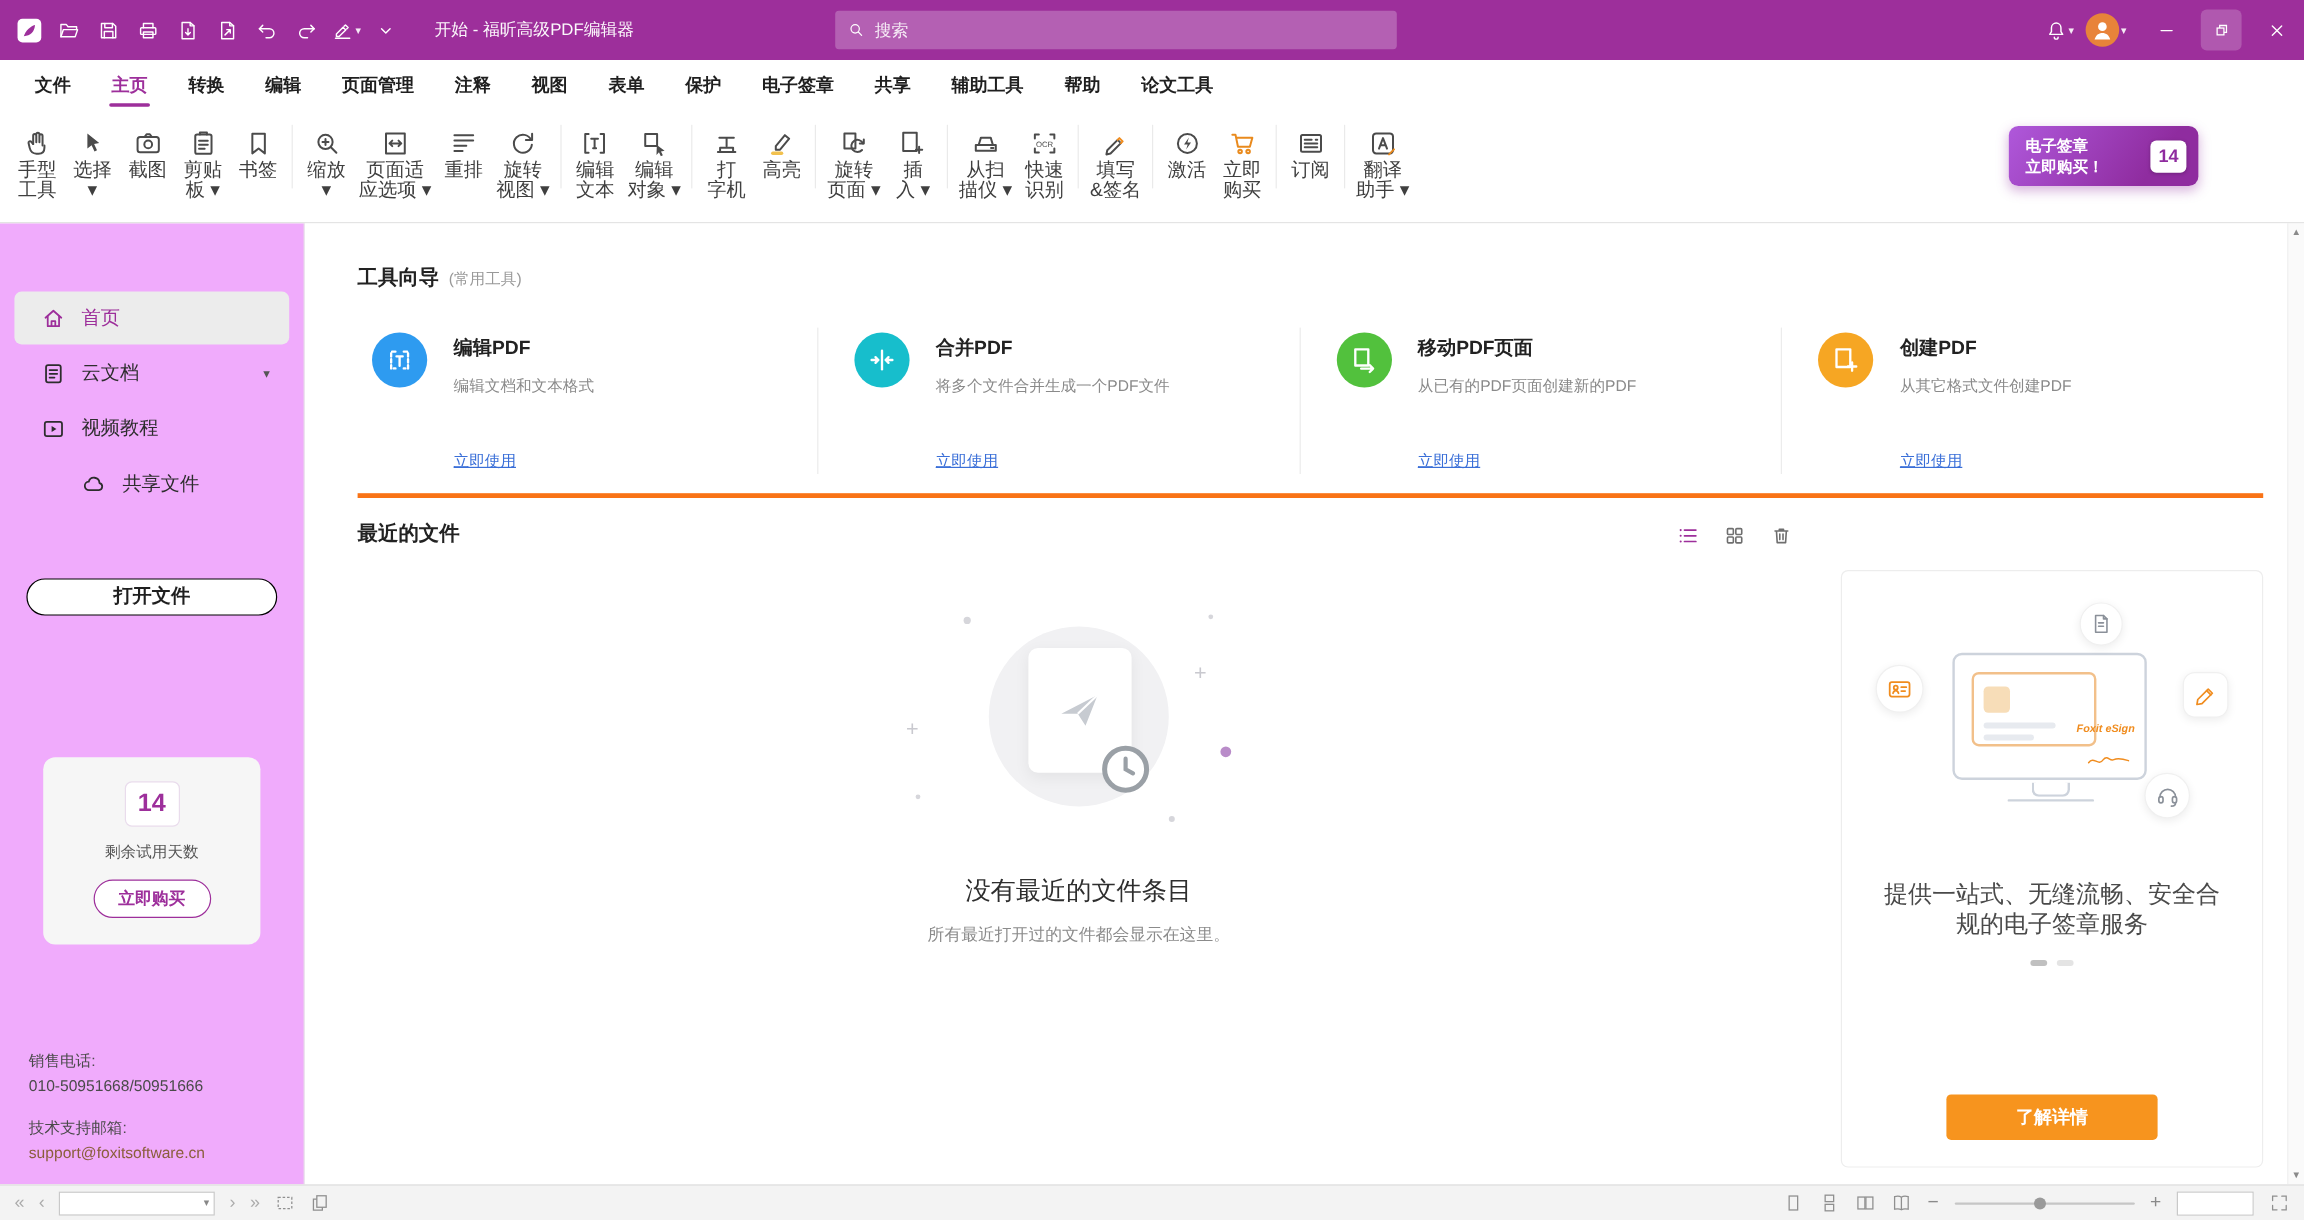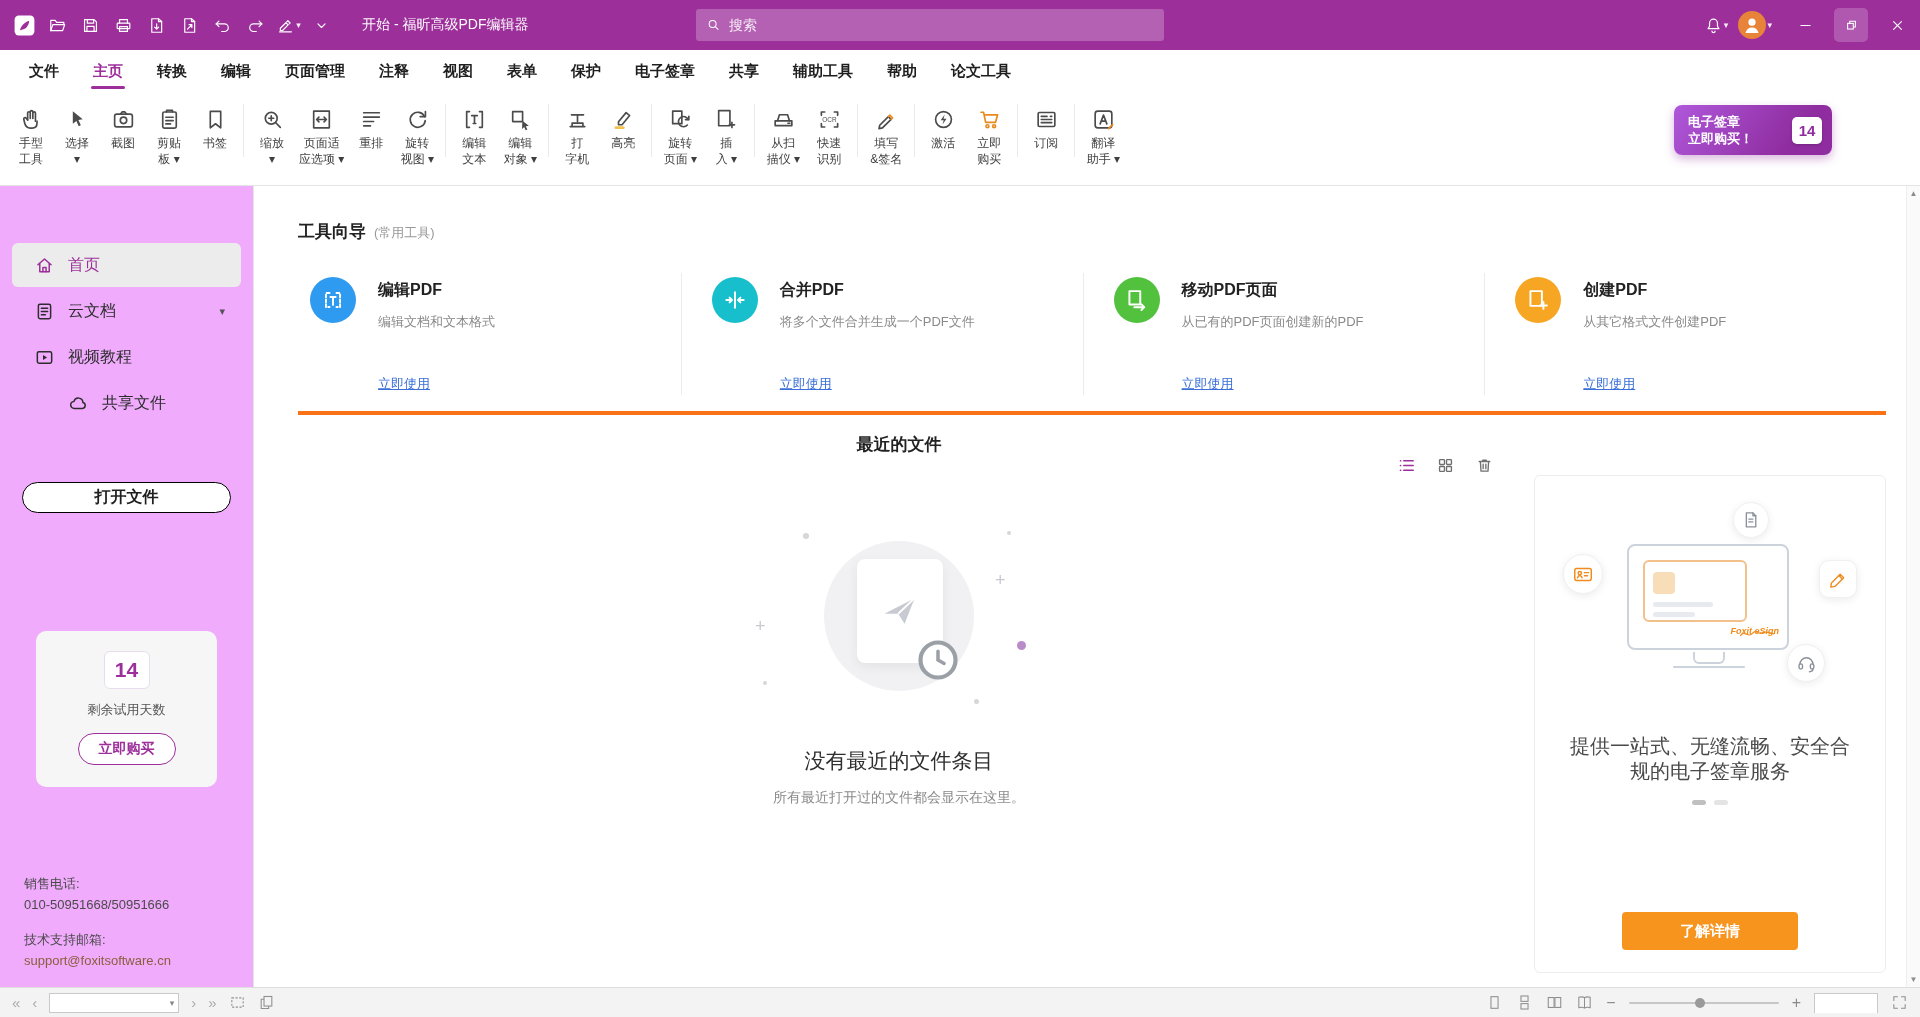--- a/index.html
+++ b/index.html
@@ -30,21 +30,21 @@
   .menubar { height:42px; flex:0 0 auto; background:#fff; display:flex; align-items:center; padding-left:12px; }
   .menu-item { padding:11px 17px; font-size:15px; font-weight:600; color:#1f1f1f; position:relative; cursor:pointer; white-space:nowrap; }
   .menu-item.active { color:var(--accent,#9D2F9B); }
   .menu-item.active::after { content:""; position:absolute; left:15px; right:15px; bottom:3px; height:3px; border-radius:2px; background:var(--accent,#9D2F9B); }
 
   
   .ribbon { height:94px; flex:0 0 auto; background:#fff; border-bottom:1px solid #E4E4E4; display:flex; align-items:flex-start; padding:4px 4px 0 8px; position:relative; }
   .rib-tool { min-width:46px; padding:2px 4px; display:flex; flex-direction:column; align-items:center; border-radius:4px; cursor:pointer; }
   .rib-icon { height:32px; margin-top:5px; display:flex; align-items:center; justify-content:center; }
   .rib-icon svg { width:25px; height:25px; }
-  .rib-label { font-size:12px; line-height:16px; color:#3f3f3f; text-align:center; white-space:nowrap; }
+  .rib-label { font-size:16px; line-height:16px; color:#3f3f3f; text-align:center; white-space:nowrap; }
   .rib-sep { width:1px; align-self:stretch; margin:8px 5px 12px; background:#EAEAEA; }
   .trial-banner { position:absolute; right:88px; top:13px; width:158px; height:50px; border-radius:8px; background:linear-gradient(125deg,#AF58DB,#8F2C9F 75%); display:flex; align-items:center; gap:8px; padding:0 10px 0 14px; color:#fff; box-shadow:0 4px 10px rgba(143,44,159,.35); cursor:pointer; }
   .trial-lines { font-size:13px; font-weight:700; line-height:17px; }
   .trial-days { margin-left:auto; width:30px; height:27px; background:#fff; border-radius:5px; color:#8F2C9F; font-weight:800; font-size:15px; display:flex; align-items:center; justify-content:center; box-shadow:0 1px 3px rgba(0,0,0,.2); }
 
   
   .content { flex:1; display:flex; min-height:0; }
 
   
   .sidebar { width:254px; flex:0 0 auto; background:#f0abfc; border-right:1px solid #E6E6E6; display:flex; flex-direction:column; padding-top:56px; }
@@ -73,21 +73,21 @@
   .card + .card { border-left:1px solid #ECECEC; padding-left:30px; }
   .card-top { display:flex; gap:22px; }
   .card-ic { width:46px; height:46px; border-radius:50%; display:flex; align-items:center; justify-content:center; flex:0 0 auto; }
   .card-ic svg { width:26px; height:26px; }
   .card-title { font-size:16px; font-weight:700; color:#222; padding-top:3px; }
   .card-desc { margin-top:12px; font-size:13px; color:#8a8a8a; white-space:nowrap; }
   .card-link { display:inline-block; margin:44px 0 2px 68px; font-size:13px; color:var(--link,#3A6FD8); text-decoration:underline; cursor:pointer; }
 
   .lower { flex:1; display:flex; gap:34px; margin-top:18px; min-height:0; }
   .recent { flex:1; min-width:0; display:flex; flex-direction:column; }
-  .recent-head { display:flex; align-items:center;flex-direction:column; }
+  .recent-head { display:flex; align-items:flex-end; }
   .recent-title { font-size:17px; font-weight:700; color:#222; }
   .recent-actions { margin-left:auto; display:flex; align-items:center; gap:20px; padding-right:6px; }
   .recent-actions span { cursor:pointer; display:flex; }
   .recent-actions svg { width:19px; height:19px; }
   .ra-list { color:var(--accent,#9D2F9B); }
   .ra-grid, .ra-trash { color:#6f6f6f; }
 
   .empty { flex:1; display:flex; flex-direction:column; align-items:center; padding-top:54px; }
   .illus { position:relative; width:260px; height:192px; }
   .illus-circle { position:absolute; left:55px; top:12px; width:150px; height:150px; border-radius:50%; background:#F1F1F3; }
@@ -111,21 +111,21 @@
   .promo { width:352px; flex:0 0 auto; border:1px solid #EDEDED; border-radius:6px; margin:42px 0 14px; padding:26px 20px 22px; display:flex; flex-direction:column; align-items:center; background:#fff; }
   .promo-illus { position:relative; width:100%; height:216px; }
   .pi-monitor { position:absolute; left:72px; top:42px; width:162px; height:106px; border:2px solid #CDD3DC; border-radius:8px; background:#fff; }
   .pi-stand { position:absolute; left:138px; top:150px; width:32px; height:12px; border:2px solid #CDD3DC; border-top:none; border-radius:0 0 6px 6px; }
   .pi-base { position:absolute; left:118px; top:164px; width:72px; height:2px; background:#CDD3DC; border-radius:2px; }
   .pi-card { position:absolute; left:14px; top:14px; width:104px; height:62px; border:2px solid #F2C08A; border-radius:6px; background:#fff; }
   .pi-av { position:absolute; left:8px; top:10px; width:22px; height:22px; border-radius:4px; background:#F7DDB8; }
   .pi-line { position:absolute; left:8px; height:5px; border-radius:3px; background:#E7EAEF; }
   .pi-l1 { top:40px; width:60px; }
   .pi-l2 { top:50px; width:42px; }
-  .pi-brand { position:absolute; right:8px; bottom:12px; font-size:9px; color:#F08C1E; font-style:italic; font-weight:700; white-space:nowrap; }
+  .pi-brand { position:absolute; right:8px; bottom:36px; font-size:9px; color:#F08C1E; font-style:italic; font-weight:700; white-space:nowrap; }
   .pi-squiggle { position:absolute; right:6px; bottom:8px; width:46px; height:14px; }
   .badge { position:absolute; background:#fff; border-radius:50%; border:1px solid #F0F0F0; box-shadow:0 2px 8px rgba(0,0,0,.08); display:flex; align-items:center; justify-content:center; }
   .badge svg { width:58%; height:58%; }
   .b1 { left:8px; top:52px; width:40px; height:40px; }
   .b2 { left:178px; top:0; width:36px; height:36px; }
   .b3 { left:264px; top:58px; width:38px; height:38px; border-radius:10px; }
   .b4 { left:232px; top:142px; width:38px; height:38px; }
   .promo-text { margin-top:16px; font-size:20px; color:#4a4a4a; line-height:25px; text-align:center; }
   .promo-dots { margin-top:16px; display:flex; gap:8px; }
   .pdot { width:14px; height:5px; border-radius:3px; background:#E4E4E4; cursor:pointer; }

